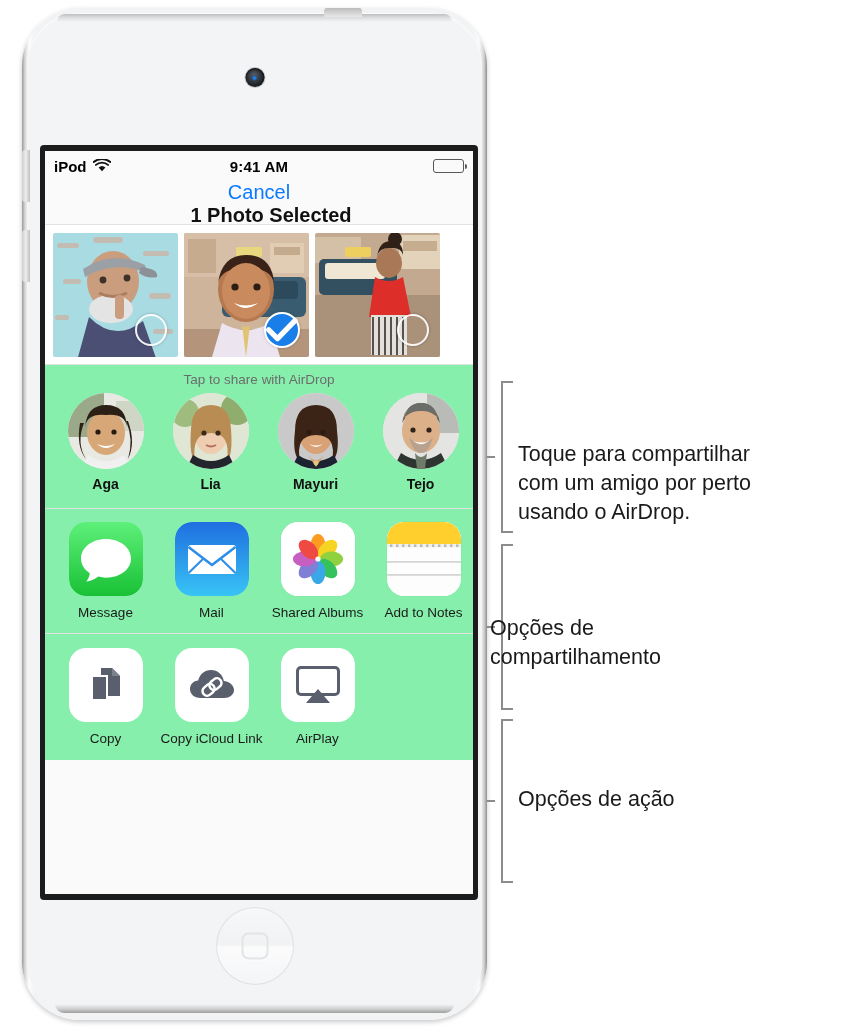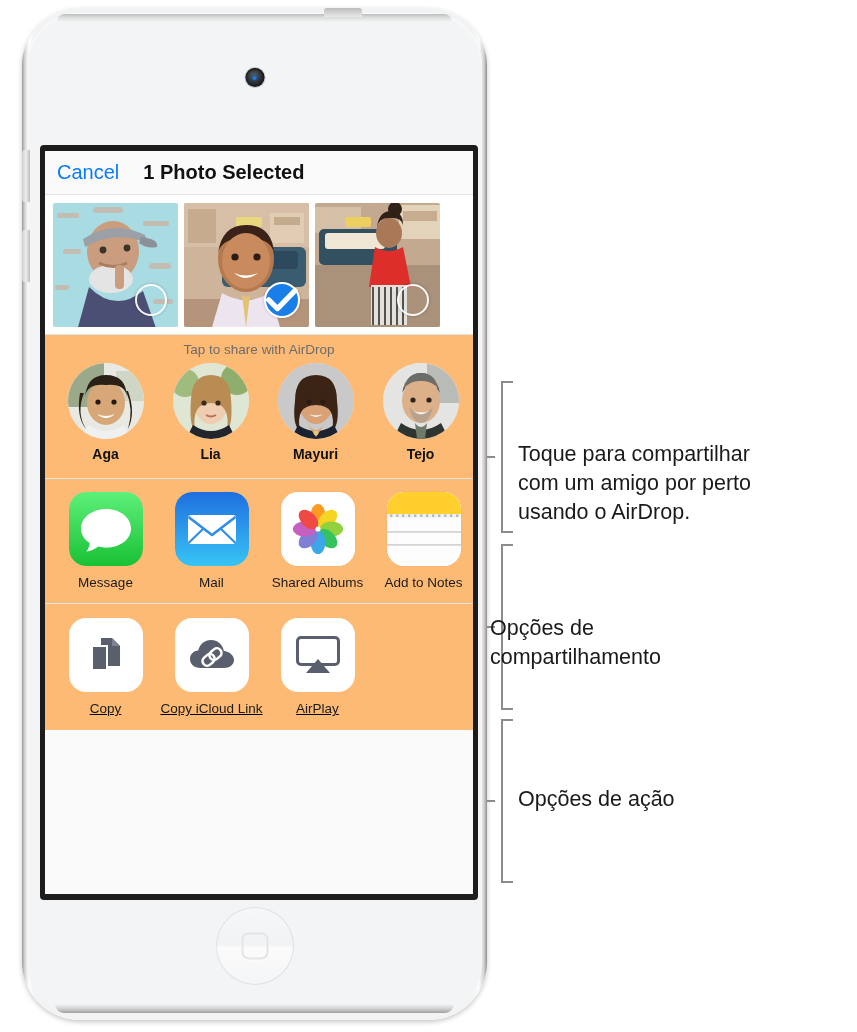--- a/index.html
+++ b/index.html
@@ -111,20 +111,21 @@
   .battery::after {
     content:""; position:absolute; right:-4px; top:4px; width:2.5px; height:5px;
     background:#585858; border-radius:0 2px 2px 0;
   }
 
   
   .navbar {
     height: 44px; display:flex; align-items:center;
     background:#fafafa; padding: 0 12px; position:relative;
     border-bottom: 1px solid #e2e2e2;
+    flex-direction: column;
   }
   .cancel-btn { color:#0a7bff; font-size:20px; font-weight:400; }
   .nav-title { font-size:20px; font-weight:700; color:#111; margin-left:24px; }
 
   
   .photo-strip {
     display:flex; gap:6px; padding:8px 8px 7px 8px; background:#fff;
     border-bottom: 1px solid #e2e2e2;
   }
   .thumb { position:relative; width:125px; height:124px; border-radius:2px; overflow:hidden; flex:0 0 auto; }
@@ -135,21 +136,21 @@
     box-shadow: 0 0 3px rgba(0,0,0,.25);
   }
   .sel-check {
     position:absolute; right:9px; bottom:9px; width:36px; height:36px;
     border-radius:50%; background:#1a7ee8; border:2px solid #fff;
     display:flex; align-items:center; justify-content:center;
     box-shadow: 0 0 3px rgba(0,0,0,.2);
   }
 
   
-  .section { background:#fdba74; border-bottom:1px solid #e2e2e2; }
+  .section { background:#86efac; border-bottom:1px solid #e2e2e2; }
   .airdrop-label {
     text-align:center; font-size:13.5px; color:#6c6c6c;
     padding: 7px 0 2px 0;
   }
   .airdrop-row { display:flex; padding: 4px 9px 16px 9px; gap: 2px; }
   .airdrop-item { flex:0 0 auto; width:103px; text-align:center; }
   .avatar {
     width:76px; height:76px; border-radius:50%; overflow:hidden; margin:0 auto 7px auto;
     background:#e9e9e9;
   }
@@ -159,21 +160,21 @@
   
   .apps-row { display:flex; padding: 13px 19px 12px 9px; gap:3px; }
   .app-item { flex:0 0 auto; width:103px; text-align:center; }
   .app-icon {
     width:74px; height:74px; border-radius:17px; margin:0 auto 9px auto;
     overflow:hidden; position:relative;
   }
   .app-icon.plain { background:#fff; box-shadow: 0 0 0 0.5px rgba(0,0,0,0.04); }
   .app-label { font-size:13.5px; color:#1b1b1b; line-height:1.22; }
 
-  .actions-row { display:flex; padding: 14px 9px 12px 9px; gap:3px;text-decoration:underline; }
+  .actions-row { display:flex; padding: 14px 9px 12px 9px; gap:3px; }
   .action-item { flex:0 0 auto; width:103px; text-align:center; }
   .action-icon {
     width:74px; height:74px; border-radius:17px; margin:0 auto 9px auto;
     background:#ffffff; display:flex; align-items:center; justify-content:center;
   }
   .action-label { font-size:13.5px; color:#1b1b1b; line-height:1.22; }
 
   
   .callout { position:absolute; }
   .bracket { position:absolute; }
@@ -201,20 +202,38 @@
 
   <div class="device-outer">
     <div class="device-inner">
       <div class="device-top-shine"></div>
       <div class="device-bottom-shine"></div>
       <div class="camera"></div>
 
       <div class="screen-bezel">
         <div class="screen">
 
+          <div class="statusbar">
+            <div class="sb-left">
+              <span>iPod</span>
+              <span class="wifi-icon">
+                <svg width="18" height="13" viewBox="0 0 18 13">
+                  <path d="M9 12.2 L5.6 8.4 a5.1 5.1 0 0 1 6.8 0 Z" fill="#111"></path>
+                  <path d="M2.9 5.9 a9.3 9.3 0 0 1 12.2 0" stroke="#111" stroke-width="1.9" fill="none" stroke-linecap="round"></path>
+                  <path d="M0.7 3.0 a13 13 0 0 1 16.6 0" stroke="#111" stroke-width="1.9" fill="none" stroke-linecap="round"></path>
+                </svg>
+              </span>
+            </div>
+            <div class="sb-center">9:41 AM</div>
+            <div class="sb-right">
+              <span class="battery">
+                <span class="battery-fill"></span>
+              </span>
+            </div>
+          </div>
 
           <div class="navbar">
             <span class="cancel-btn">Cancel</span>
             <span class="nav-title">1 Photo Selected</span>
           </div>
 
           <div class="photo-strip">
 
             <div class="thumb">
               <svg viewBox="0 0 125 124" preserveAspectRatio="xMidYMid slice">

